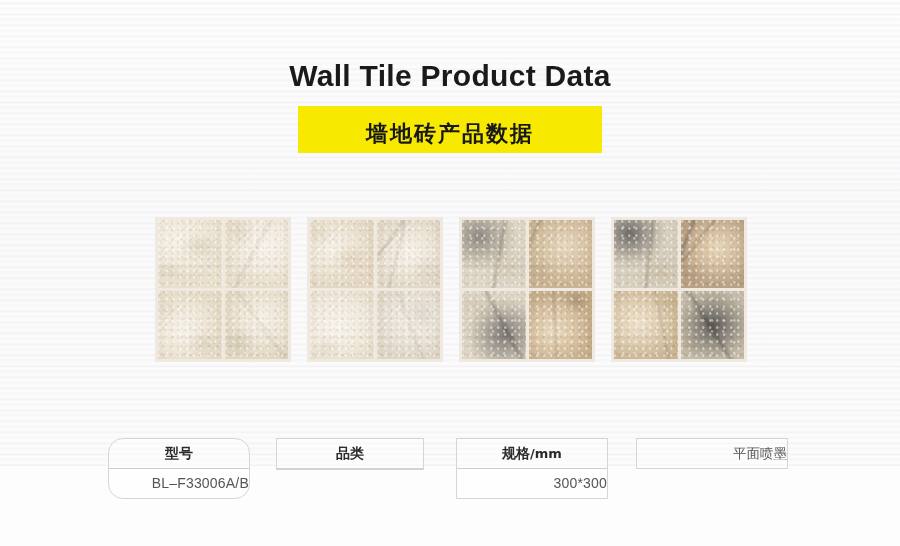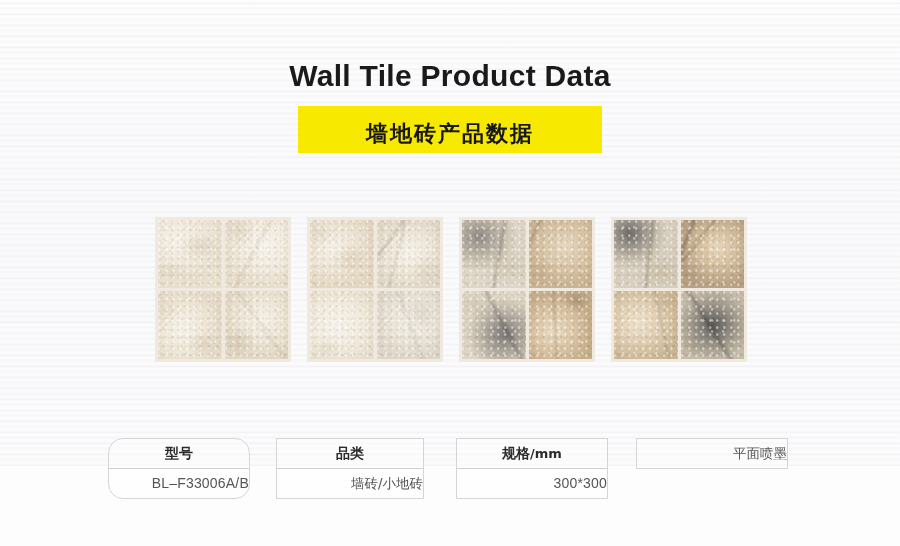--- a/index.html
+++ b/index.html
@@ -324,21 +324,20 @@
 
   <div class="spec-row">
 
     <div class="spec-box w1">
       <div class="spec-head"><span>型号</span></div>
       <div class="spec-value latin">BL–F33006A/B</div>
     </div>
 
     <div class="spec-box w2">
       <div class="spec-head"><span>品类</span></div>
-      <div class="spec-value">墙砖/小地砖</div>
     </div>
 
     <div class="spec-box w3">
       <div class="spec-head"><span>规格</span><span class="unit">/mm</span></div>
       <div class="spec-value latin">300*300</div>
     </div>
 
     <div class="spec-box w4">
       <div class="spec-value">平面喷墨</div>
     </div>

